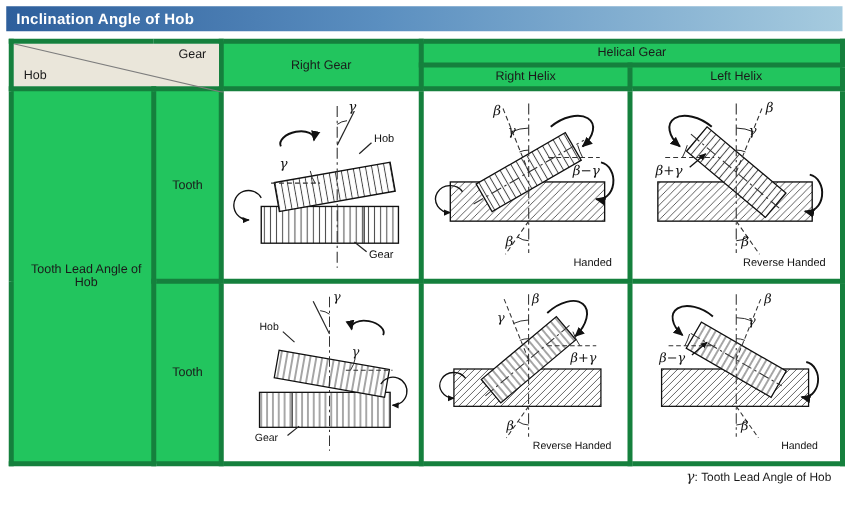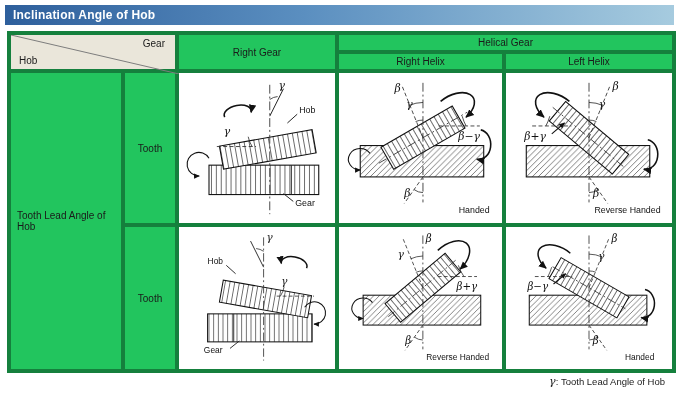--- a/index.html
+++ b/index.html
@@ -15,21 +15,21 @@
   
   table{position:absolute;left:7px;top:31px;border-collapse:collapse;table-layout:fixed;width:665px;
         font-size:10px;}
   td{border:4px solid #15803d;padding:0;text-align:center;vertical-align:middle;}
   td.hd{background:#22c55e;}
   td.white{background:#fff;}
   #diagcell{position:relative;background:#eae6da;}
   #diagcell svg{position:absolute;left:0;top:0;}
   #diagcell .gear-lab{position:absolute;top:3px;right:10px;font-size:10px;}
   #diagcell .hob-lab{position:absolute;bottom:3px;left:8px;font-size:10px;}
-  td.rowlab{text-align:left;padding-left:6px;}
+  td.rowlab{text-align:center;padding-left:6px;}
 
   
   .d-svg{display:block;margin:0 auto;}
   .cl{stroke:#333;stroke-width:.9;fill:none;stroke-dasharray:9 3 2 3;}
   .ds{stroke:#333;stroke-width:.9;fill:none;stroke-dasharray:4 2.5;}
   .sl{stroke:#222;stroke-width:1;fill:none;}
   .blk{stroke:#111;stroke-width:1.1;}
   .arw{stroke:#111;stroke-width:1.6;fill:none;}
   .arw2{stroke:#111;stroke-width:1.1;fill:none;}
   .arc{stroke:#222;stroke-width:.8;fill:none;}

